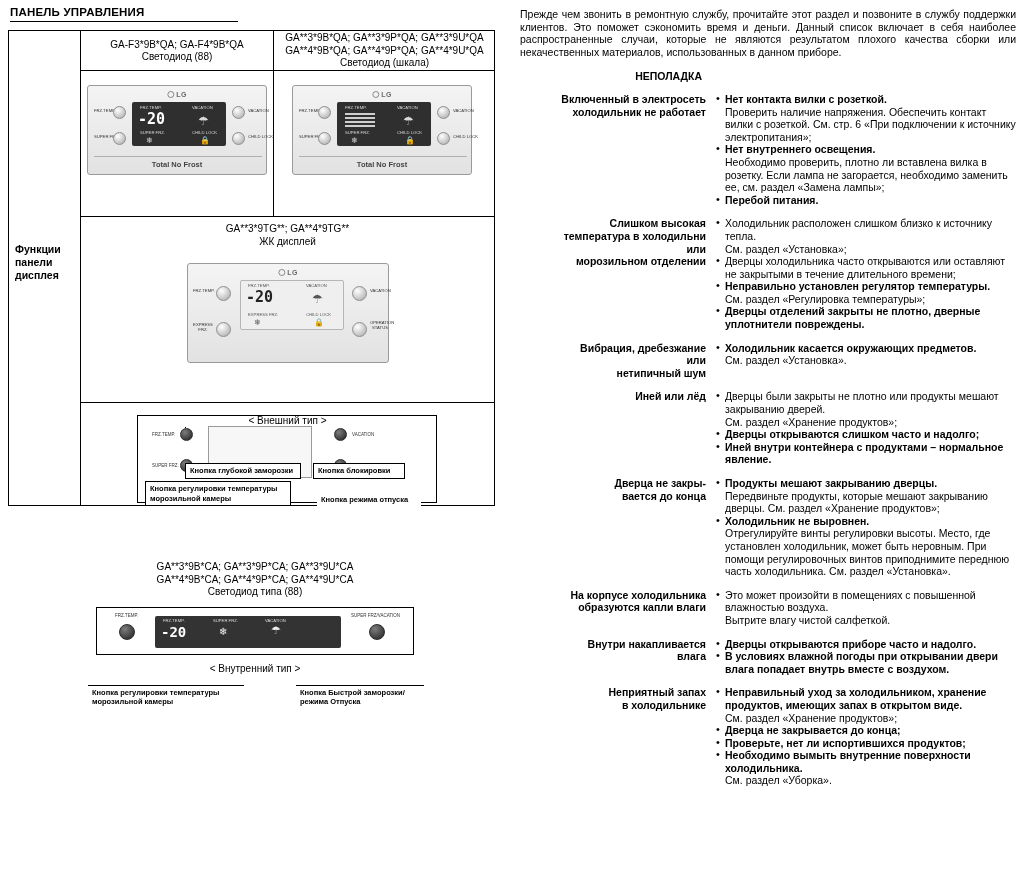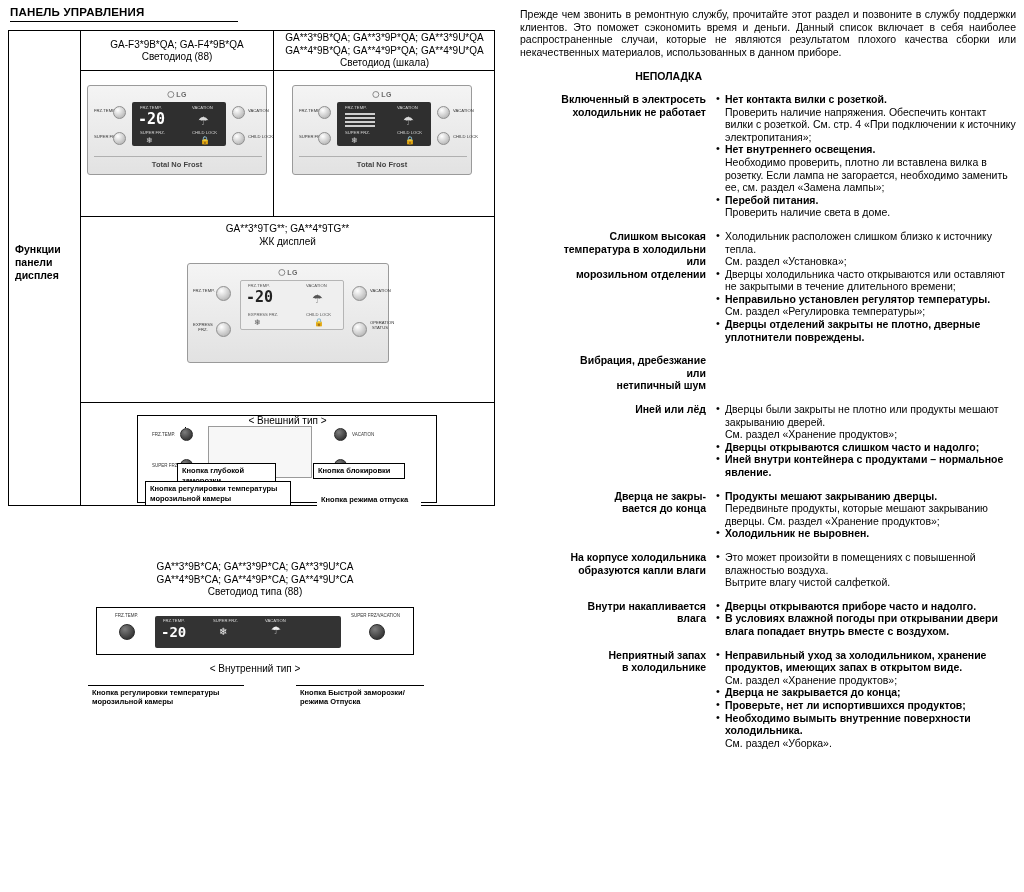--- a/index.html
+++ b/index.html
@@ -277,21 +277,21 @@
           <div class="mini-lbl" style="left:14px;top:47px;font-size:4.5px;">SUPER FRZ.</div>
           <div class="knob dark" style="left:42px;top:43px;width:13px;height:13px;"></div>
           <div class="mini-lbl" style="left:214px;top:16px;font-size:4.5px;">VACATION</div>
           <div class="knob dark" style="left:196px;top:12px;width:13px;height:13px;"></div>
           <div class="mini-lbl" style="left:214px;top:47px;font-size:4.5px;">CHILD LOCK</div>
           <div class="knob dark" style="left:196px;top:43px;width:13px;height:13px;"></div>
         </div>
 
         <div class="lead" style="left:104px;top:24px;width:0;height:0;"></div>
 
-        <div class="note-box" style="left:96px;top:60px;width:99px;">
+        <div class="note-box" style="left:104px;top:60px;width:116px;">
           <span>Кнопка глубокой заморозки</span>
         </div>
         <div class="note-box" style="left:232px;top:60px;width:92px;">
           <span>Кнопка блокировки</span>
         </div>
         <div class="note-box" style="left:64px;top:78px;width:146px;">
           <span>Кнопка регулировки температуры</span><br>
           <span>морозильной камеры</span>
         </div>
         <div class="note-box" style="left:236px;top:90px;width:104px;border:none;">
@@ -337,60 +337,61 @@
   <div class="right-col">
     <div class="intro">Прежде чем звонить в ремонтную службу, прочитайте этот раздел и позвоните в службу поддержки клиентов. Это поможет сэкономить время и деньги. Данный список включает в себя наиболее распространенные случаи, которые не являются результатом плохого качества сборки или некачественных материалов, использованных в данном приборе.</div>
     <div class="tbl-head">
       <div class="c1">НЕПОЛАДКА</div>
     </div>
     <div id="trows">
         <div class="trow">
           <div class="c1">Включенный в электросеть<br>холодильник не работает</div>
           <div class="c2">
             <ul>
-              <li><b>Нет контакта вилки с розеткой.</b><span class="sub">Проверить наличие напряжения. Обеспечить контакт вилки с розеткой. См. стр. 4 «При подключении к источнику электропитания»;</span></li>
+              <li><b>Нет контакта вилки с розеткой.</b><span class="sub">Проверить наличие напряжения. Обеспечить контакт вилки с розеткой. См. стр. 6 «При подключении к источнику электропитания»;</span></li>
               <li><b>Нет внутреннего освещения.</b><span class="sub">Необходимо проверить, плотно ли вставлена вилка в розетку. Если лампа не загорается, необходимо заменить ее, см. раздел «Замена лампы»;</span></li>
-              <li><b>Перебой питания.</b><span class="sub">Проверить наличие света в доме.</span></li>
+              <li><b>Перебой питания.</b></li>
             </ul>
           </div>
         </div>
         <div class="trow">
           <div class="c1">Слишком высокая<br>температура в холодильни<br>или<br>морозильном отделении</div>
           <div class="c2">
             <ul>
               <li>Холодильник расположен слишком близко к источнику тепла.<br>См. раздел «Установка»;</li>
               <li>Дверцы холодильника часто открываются или оставляют не закрытыми в течение длительного времени;</li>
               <li><b>Неправильно установлен регулятор температуры.</b><span class="sub">См. раздел «Регулировка температуры»;</span></li>
               <li><b>Дверцы отделений закрыты не плотно, дверные уплотнители повреждены.</b></li>
             </ul>
           </div>
         </div>
         <div class="trow">
           <div class="c1">Вибрация, дребезжание<br>или<br>нетипичный шум</div>
           <div class="c2">
             <ul>
+              <li><b>Холодильник касается окружающих предметов.</b><span class="sub">См. раздел «Установка».</span></li>
             </ul>
           </div>
         </div>
         <div class="trow">
           <div class="c1">Иней или лёд</div>
           <div class="c2">
             <ul>
               <li>Дверцы были закрыты не плотно или продукты мешают закрыванию дверей.<br>См. раздел «Хранение продуктов»;</li>
               <li><b>Дверцы открываются слишком часто и надолго;</b></li>
               <li><b>Иней внутри контейнера с продуктами – нормальное явление.</b></li>
             </ul>
           </div>
         </div>
         <div class="trow">
           <div class="c1">Дверца не закры-<br>вается до конца</div>
           <div class="c2">
             <ul>
               <li><b>Продукты мешают закрыванию дверцы.</b><span class="sub">Передвиньте продукты, которые мешают закрыванию дверцы. См. раздел «Хранение продуктов»;</span></li>
-              <li><b>Холодильник не выровнен.</b></li>
+              <li><b>Холодильник не выровнен.</b><span class="sub">Отрегулируйте винты регулировки высоты. Место, где установлен холодильник, может быть неровным. При помощи регулировочных винтов приподнимите переднюю часть холодильника. См. раздел «Установка».</span></li>
             </ul>
           </div>
         </div>
         <div class="trow">
           <div class="c1">На корпусе холодильника<br>образуются капли влаги</div>
           <div class="c2">
             <ul>
               <li>Это может произойти в помещениях с повышенной влажностью воздуха.<br>Вытрите влагу чистой салфеткой.</li>
             </ul>
           </div>

